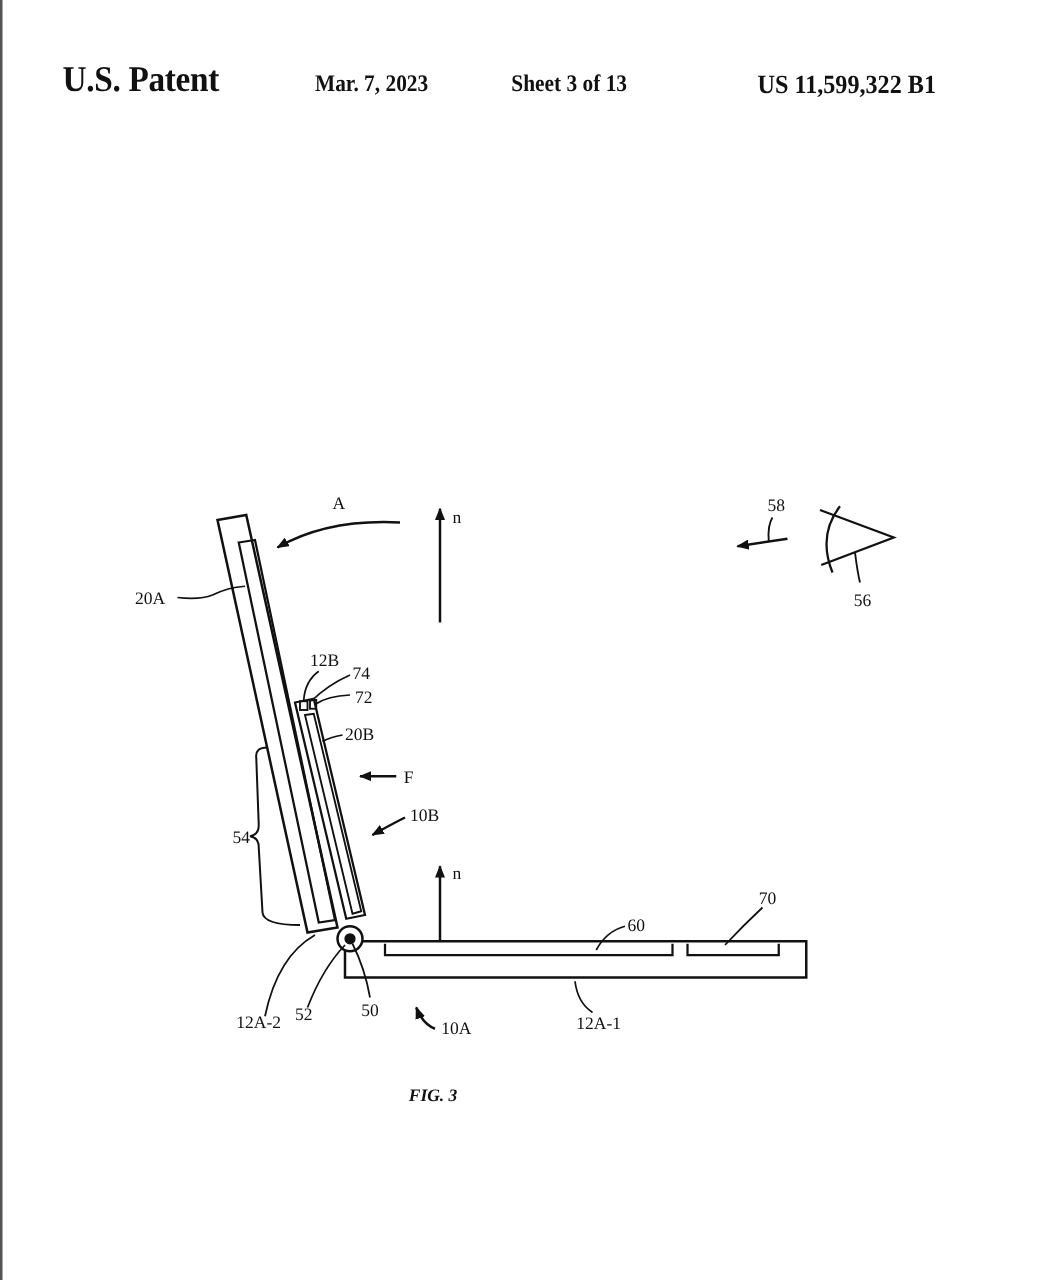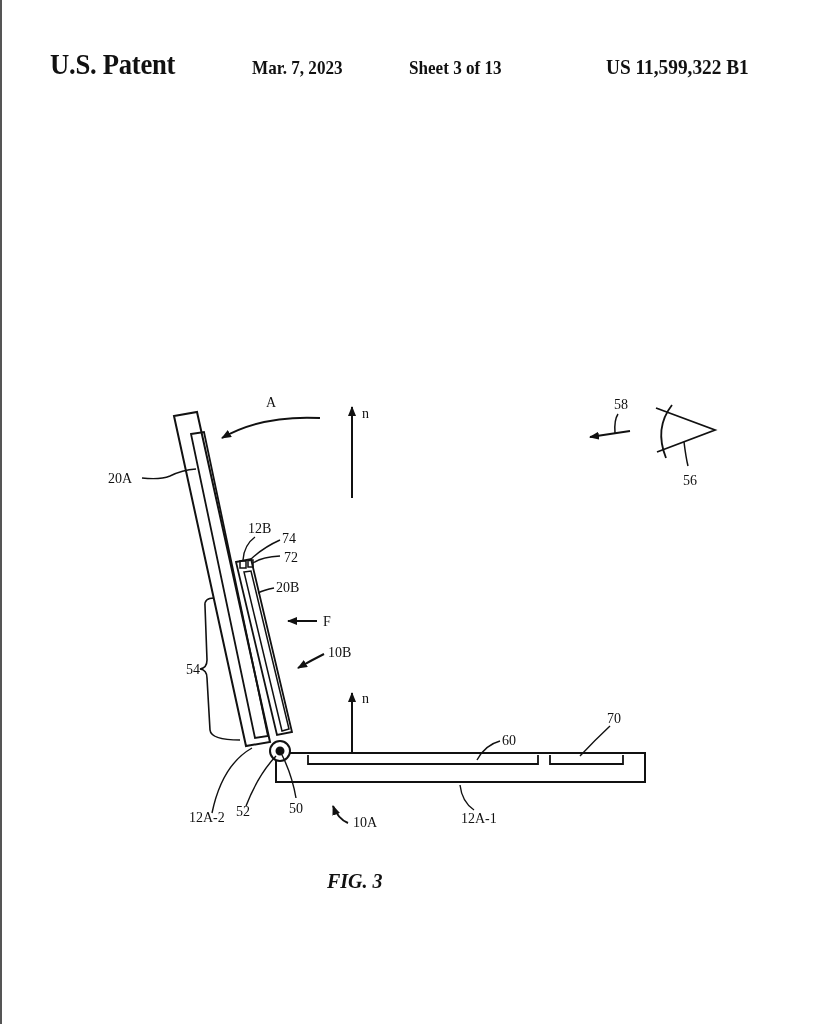--- a/index.html
+++ b/index.html
@@ -5,21 +5,21 @@
   html, body { margin: 0; padding: 0; background: #ffffff; }
   body { width: 839px; height: 1024px; position: relative; overflow: hidden; font-family: "Liberation Serif", serif; color: #111; }
   .edge { position: absolute; left: 0; top: 0; width: 2px; height: 1024px; background: #555; }
   .hdr { position: absolute; top: 50px; font-weight: bold; white-space: nowrap; }
   .hdr-title { left: 50px; font-size: 29px; top: 48px; letter-spacing: -0.3px; transform: scaleX(0.92); transform-origin: left; }
   .hdr-date { left: 252px; font-size: 19px; top: 57px; transform: scaleX(0.9); transform-origin: left; }
   .hdr-sheet { left: 409px; font-size: 19px; top: 57px; transform: scaleX(0.9); transform-origin: left; }
   .hdr-num { left: 606px; font-size: 21px; top: 55px; transform: scaleX(0.92); transform-origin: left; }
   svg.fig { position: absolute; left: 0; top: 0; }
   .lbl { font-family: "Liberation Serif", serif; font-size: 14px; fill: #111; }
-  .figcap { position: absolute; left: 327px; top: 870px; font-size: 20px; font-weight: bold; font-style: italic; }
+  .figcap { position: absolute; left: 327px; top: 870px; font-size: 14px; font-weight: bold; font-style: italic; }
 </style>
 </head>
 <body>
 
 <div class="edge"></div>
 
 <div class="hdr hdr-title">U.S. Patent</div>
 <div class="hdr hdr-date">Mar. 7, 2023</div>
 <div class="hdr hdr-sheet">Sheet 3 of 13</div>
 <div class="hdr hdr-num">US 11,599,322 B1</div>

